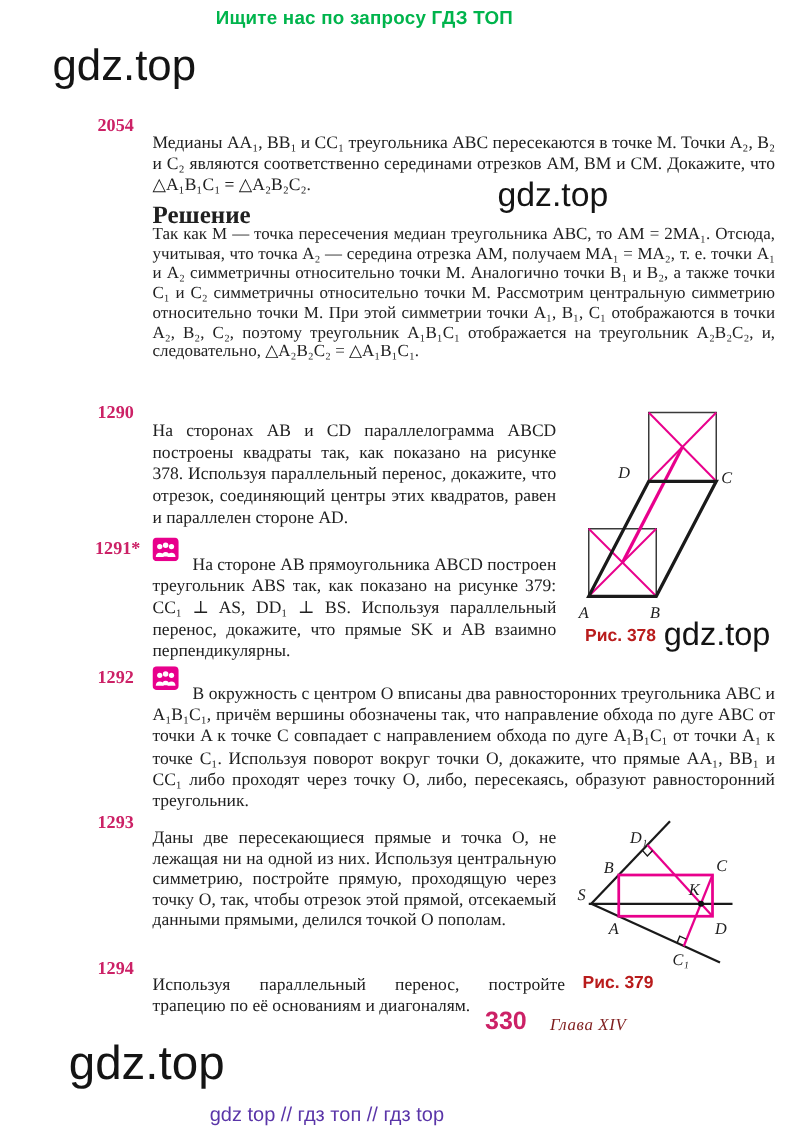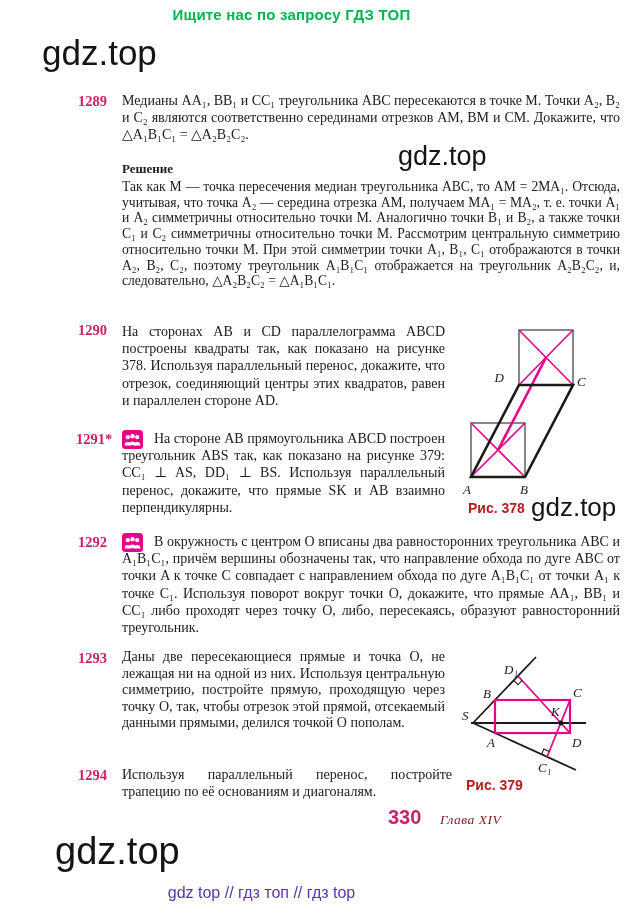--- a/index.html
+++ b/index.html
@@ -19,24 +19,24 @@
     font-weight:400;white-space:nowrap;
   }
   .wm-1{left:42px;top:33px;font-size:35px;}
   .wm-2{left:398px;top:141px;font-size:27px;}
   .wm-3{left:531px;top:492px;font-size:26px;}
   .wm-4{left:55px;top:830px;font-size:38px;}
   .problem-number{
     color:#cc2166;font-weight:bold;font-size:14.5px;white-space:nowrap;
   }
   .problem-text{
-    font-size:14px;line-height:17.2px;text-align:justify;
+    font-size:14px;line-height:17.2px;text-align:justify;margin-top:14px;
   }
   .icon-indent{text-indent:32px;}
-  .sol-heading{font-weight:bold;font-size:13px;}
+  .sol-heading{font-weight:bold;font-size:20px;}
   .sol-text{font-size:13.6px;line-height:15.7px;text-align:justify;}
   .fig-caption{
     color:#b91c1c;font-family:"Liberation Sans","DejaVu Sans",sans-serif;
     font-weight:bold;font-size:14px;white-space:nowrap;
   }
   .page-num{
     color:#cc2166;font-family:"Liberation Sans","DejaVu Sans",sans-serif;
     font-weight:bold;font-size:20px;
   }
   .chapter{
@@ -55,21 +55,21 @@
 </head>
 <body>
 
 <div class="abs header-promo">Ищите нас по запросу ГДЗ ТОП</div>
 
 <div class="abs watermark wm-1">gdz.top</div>
 <div class="abs watermark wm-2">gdz.top</div>
 <div class="abs watermark wm-3">gdz.top</div>
 <div class="abs watermark wm-4">gdz.top</div>
 
-<div class="abs problem-number" style="left:78px;top:93px;">1289</div>
+<div class="abs problem-number" style="left:78px;top:93px;">2054</div>
 <div class="abs problem-text" style="left:122px;top:92px;width:498px;">Медианы AA₁, BB₁ и CC₁ треугольника ABC пересекаются в точке M. Точки A₂, B₂ и C₂ являются соответственно серединами отрезков AM, BM и CM. Докажите, что △A₁B₁C₁ = △A₂B₂C₂.</div>
 
 <div class="abs sol-heading" style="left:122px;top:161px;">Решение</div>
 <div class="abs sol-text" style="left:122px;top:179px;width:498px;">Так как M — точка пересечения медиан треугольника ABC, то AM = 2MA₁. Отсюда, учитывая, что точка A₂ — середина отрезка AM, получаем MA₁ = MA₂, т. е. точки A₁ и A₂ симметричны относительно точки M. Аналогично точки B₁ и B₂, а также точки C₁ и C₂ симметричны относительно точки M. Рассмотрим центральную симметрию относительно точки M. При этой симметрии точки A₁, B₁, C₁ отображаются в точки A₂, B₂, C₂, поэтому треугольник A₁B₁C₁ отображается на треугольник A₂B₂C₂, и, следовательно, △A₂B₂C₂ = △A₁B₁C₁.</div>
 
 <div class="abs problem-number" style="left:78px;top:322px;">1290</div>
 <div class="abs problem-text" style="left:122px;top:323px;width:323px;">На сторонах AB и CD параллелограмма ABCD построены квадраты так, как показано на рисунке 378. Используя параллельный перенос, докажите, что отрезок, соединяющий центры этих квадратов, равен и параллелен стороне AD.</div>
 
 <svg class="abs" style="left:455px;top:322px;" width="180" height="176" viewBox="0 0 180 176">
 

